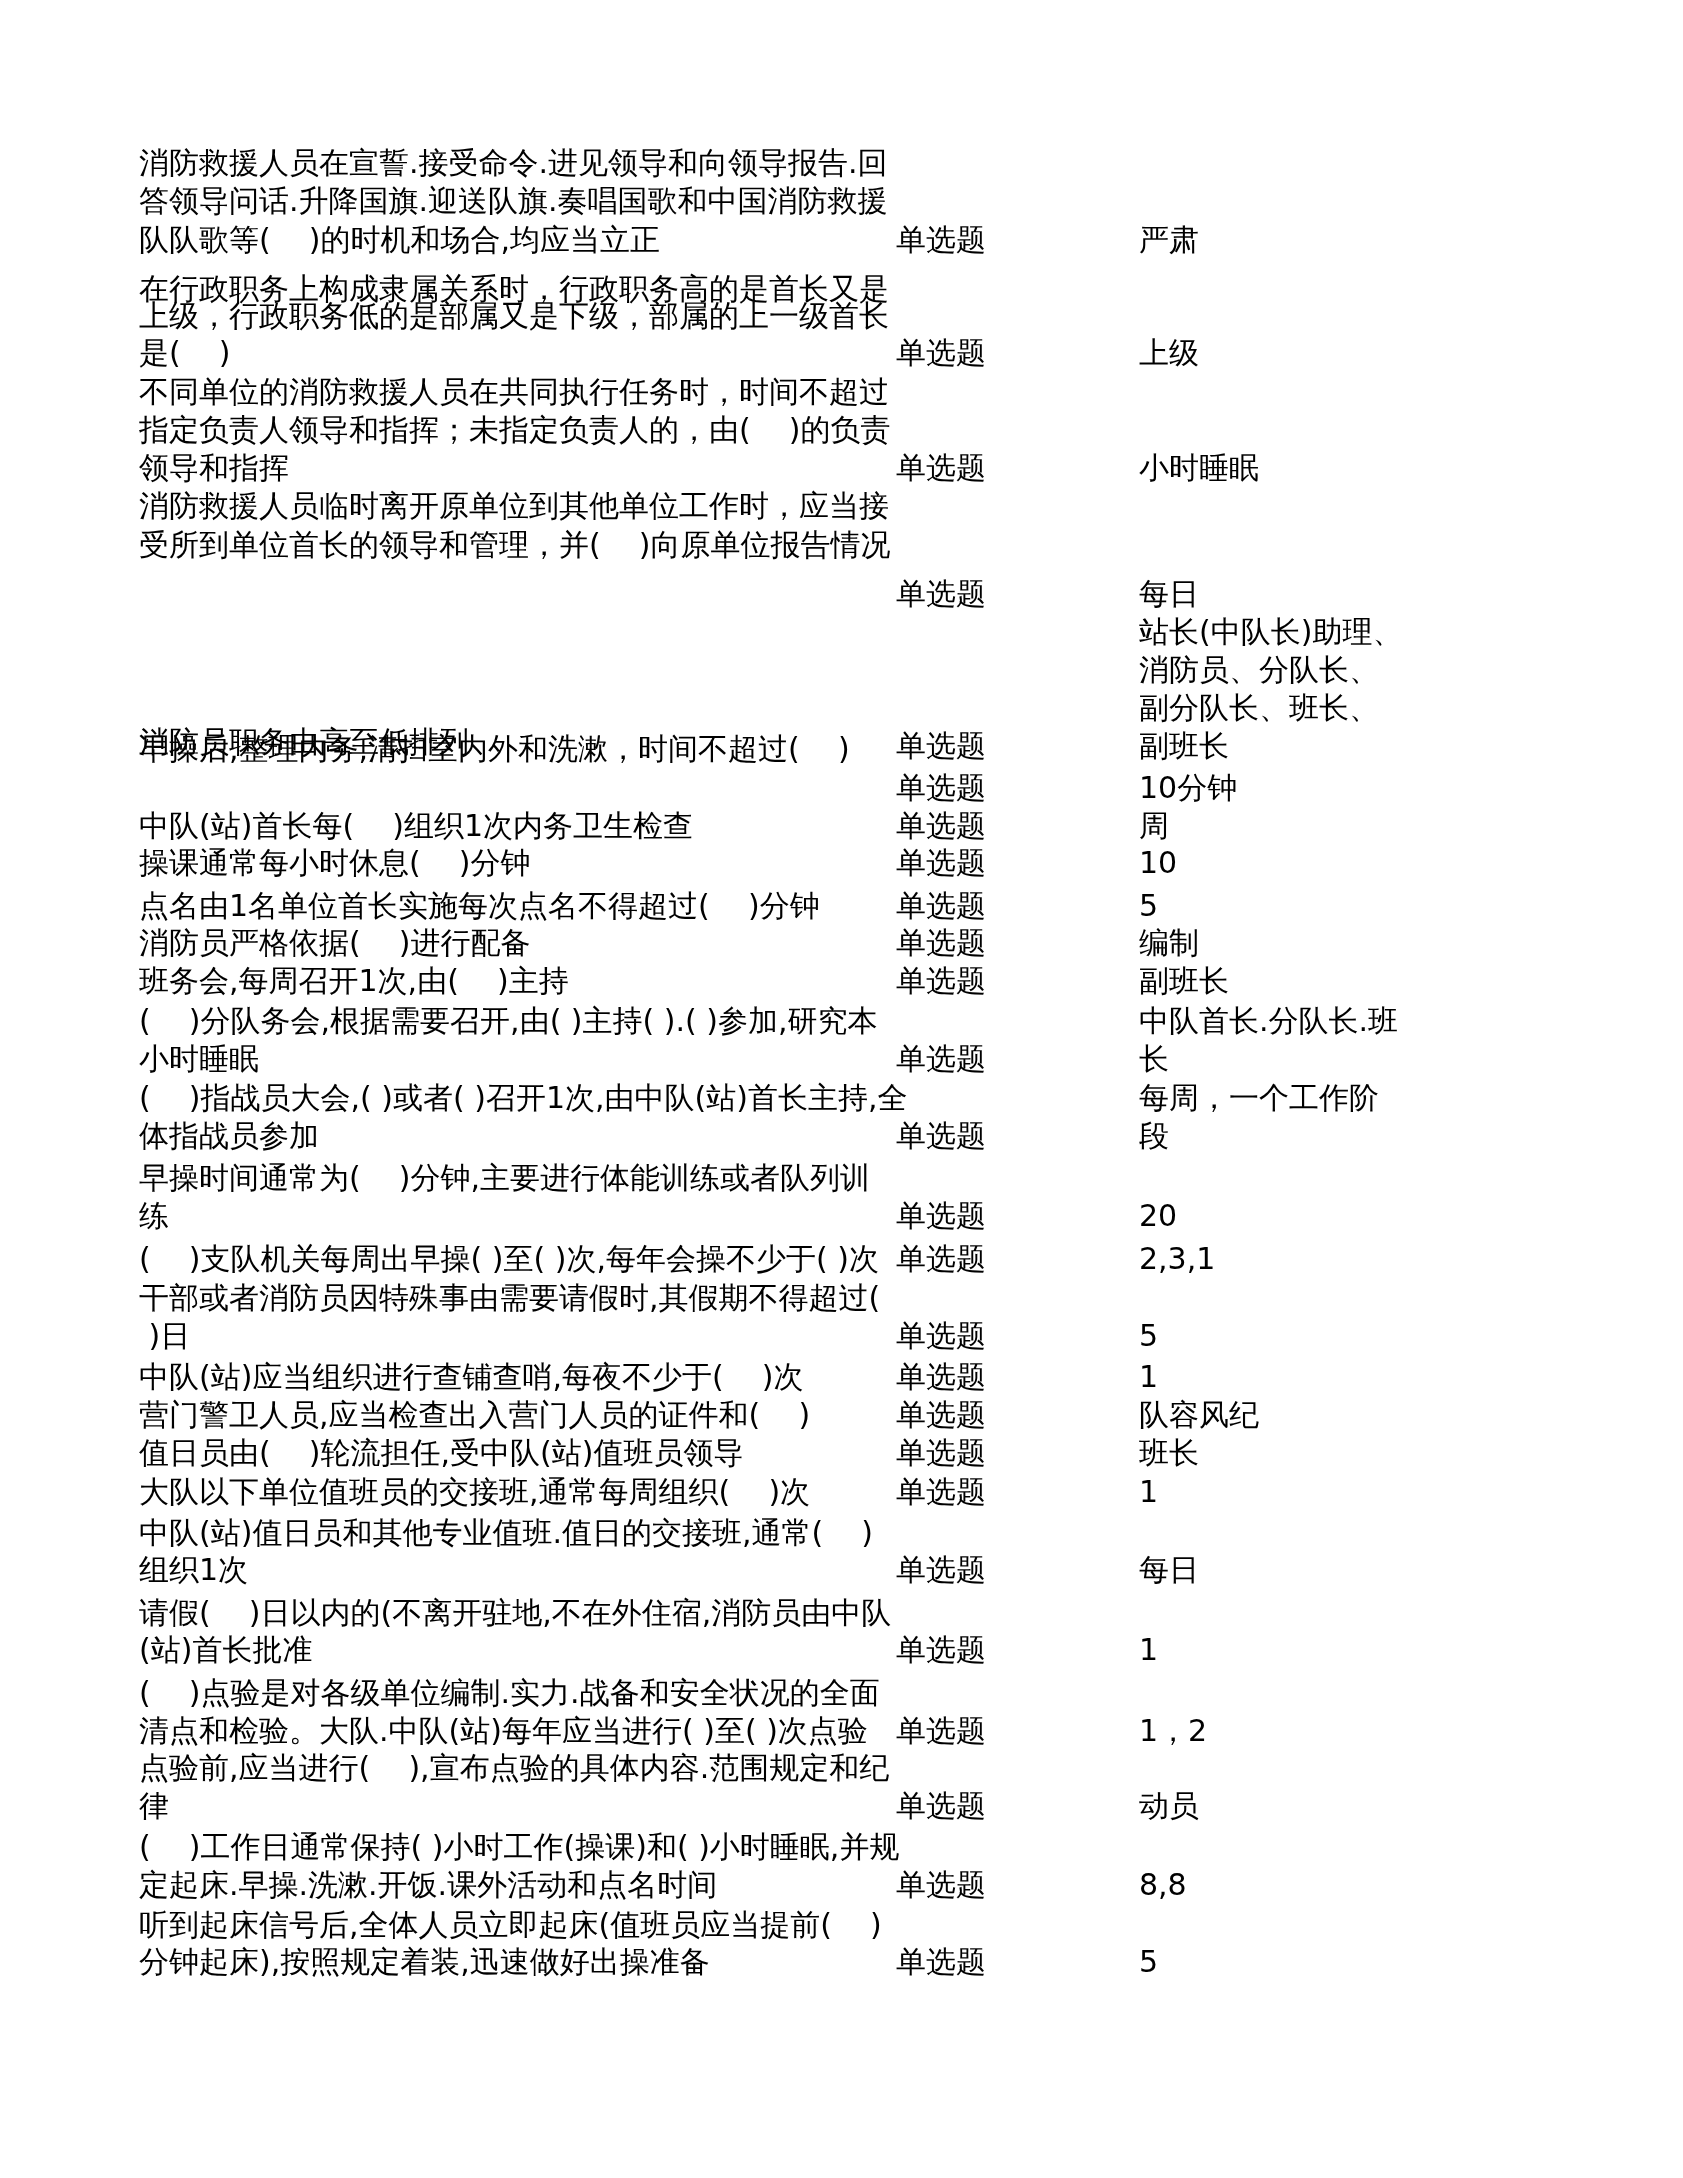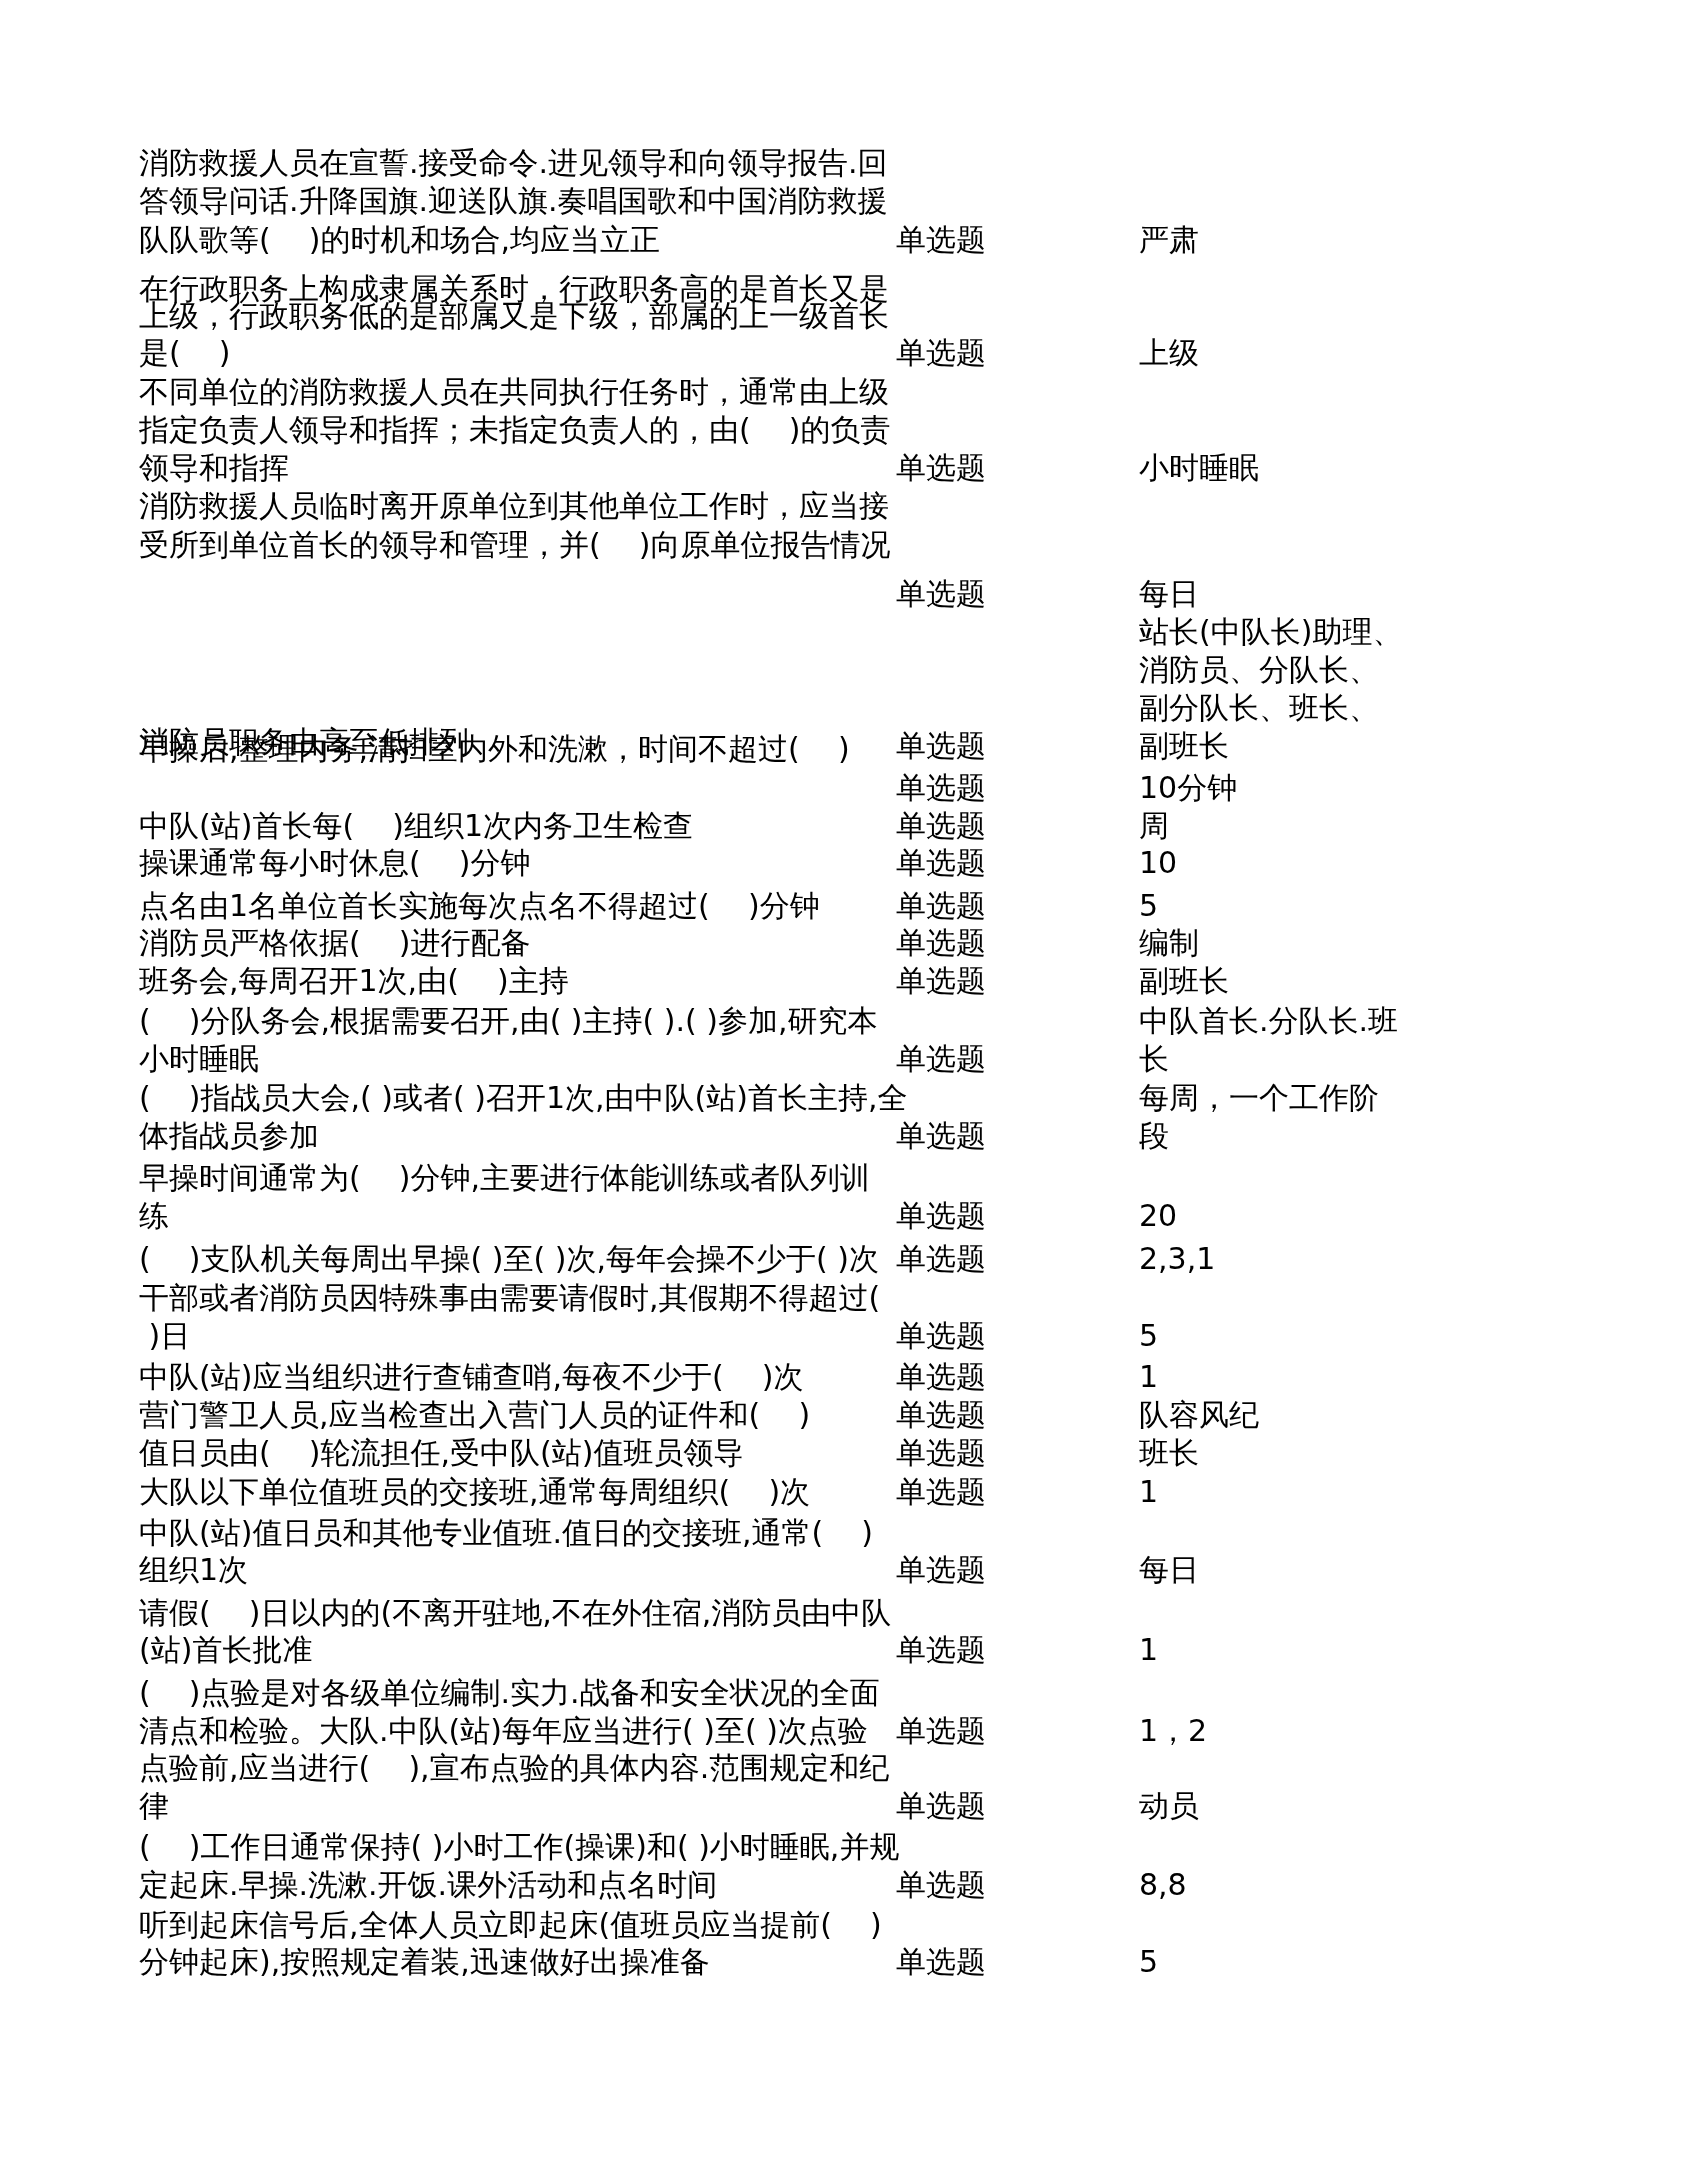--- a/index.html
+++ b/index.html
@@ -41,21 +41,21 @@
       <div class="line answer-line" style="left: 1139px; top: 240px;">严肃</div>
     </div>
     <div>
       <div class="line question-line" style="left: 139px; top: 277px; margin-top: 12px;">在行政职务上构成隶属关系时，行政职务高的是首长又是</div>
       <div class="line question-line" style="left: 139px; top: 316px;">上级，行政职务低的是部属又是下级，部属的上一级首长</div>
       <div class="line question-line" style="left: 139px; top: 353px;">是(    )</div>
       <div class="line type-label" style="left: 896px; top: 353px;">单选题</div>
       <div class="line answer-line" style="left: 1139px; top: 353px;">上级</div>
     </div>
     <div>
-      <div class="line question-line" style="left: 139px; top: 392px;">不同单位的消防救援人员在共同执行任务时，通常由上级</div>
+      <div class="line question-line" style="left: 139px; top: 392px;">不同单位的消防救援人员在共同执行任务时，时间不超过</div>
       <div class="line question-line" style="left: 139px; top: 430px;">指定负责人领导和指挥；未指定负责人的，由(    )的负责</div>
       <div class="line question-line" style="left: 139px; top: 468px;">领导和指挥</div>
       <div class="line type-label" style="left: 896px; top: 468px;">单选题</div>
       <div class="line answer-line" style="left: 1139px; top: 468px;">小时睡眠</div>
     </div>
     <div>
       <div class="line question-line" style="left: 139px; top: 506px;">消防救援人员临时离开原单位到其他单位工作时，应当接</div>
       <div class="line question-line" style="left: 139px; top: 545px;">受所到单位首长的领导和管理，并(    )向原单位报告情况</div>
       <div class="line type-label" style="left: 896px; top: 594px;">单选题</div>
       <div class="line answer-line" style="left: 1139px; top: 594px;">每日</div>

